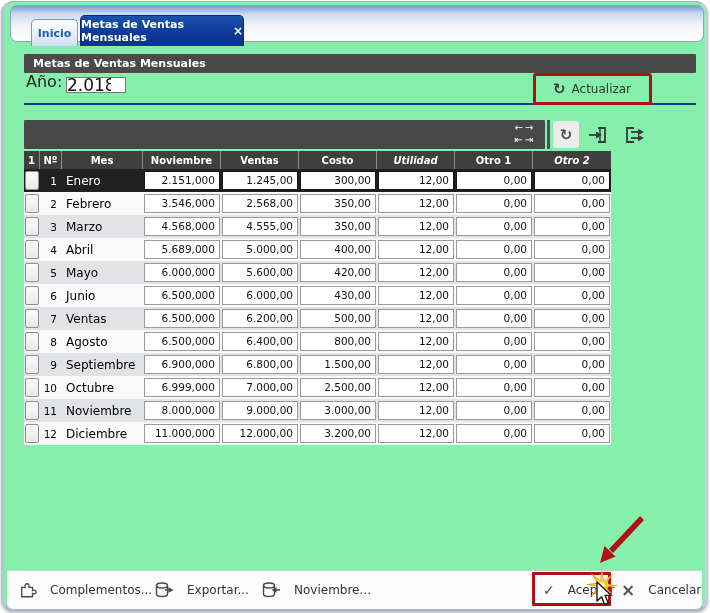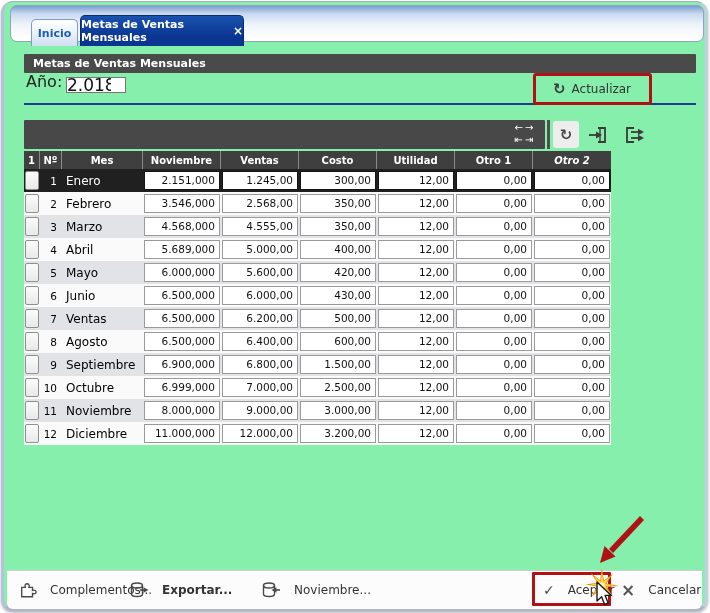--- a/index.html
+++ b/index.html
@@ -86,21 +86,21 @@
     font-size:10.5px; text-align:right; line-height:17px; padding-right:4px; color:#111; cursor:text;
   }
   .sel .cell { border-color:#151515; }
   
   #footer {
     position:absolute; left:3px; right:3px; top:568px; height:39px;
     background:#fcfcfc; border-top:1px solid #cfcfcf; border-radius:0 0 6px 6px;
   }
   .f-item { position:absolute; top:0; height:38px; display:flex; align-items:center; gap:13px; font-size:12px; color:#333; cursor:pointer; }
   #btn-complementos { left:12px; }
-  #btn-exportar { left:122px;font-weight:bold; }
+  #btn-exportar { left:147px; }
   #btn-importar { left:254px; }
   #btn-aceptar { left:536px; }
   #btn-cancelar { left:614px; }
   .glyph-check { font-size:14px; font-weight:bold; color:#4a4a4a; }
   .glyph-x { font-size:17px; font-weight:bold; color:#555; line-height:1; }
   #aceptar-box {
     position:absolute; left:528px; top:570px; width:79px; height:34px;
     border:3px solid #b01116; border-radius:1px; pointer-events:none; z-index:5;
   }
   .annot { position:absolute; pointer-events:none; z-index:9; }
@@ -163,21 +163,21 @@
   </div>
 
   <div id="grid">
     <div id="grid-header">
         <div class="hc" style="width: 16px;">1</div>
         <div class="hc" style="width: 22px;">Nº</div>
         <div class="hc" style="width: 81px;">Mes</div>
         <div class="hc" style="width: 78px;">Noviembre</div>
         <div class="hc" style="width: 78px;">Ventas</div>
         <div class="hc" style="width: 78px;">Costo</div>
-        <div class="hc" style="width: 78px;">Utilidad</div>
+        <div class="hc" style="width: 78px; font-style: italic;">Utilidad</div>
         <div class="hc" style="width: 78px;">Otro 1</div>
         <div class="hc" style="width: 78px; font-style: italic;">Otro 2</div>
       </div>
     <div id="grid-body">
         <div class="grow sel">
           <div class="c-sel">
             <div class="chk"></div>
           </div>
           <div class="c-n">1</div>
           <div class="c-mes">Enero</div>
@@ -267,21 +267,21 @@
           <div class="cell">0,00</div>
         </div>
         <div class="grow even">
           <div class="c-sel">
             <div class="chk"></div>
           </div>
           <div class="c-n">8</div>
           <div class="c-mes">Agosto</div>
           <div class="cell">6.500,000</div>
           <div class="cell">6.400,00</div>
-          <div class="cell">600,00</div>
+          <div class="cell">800,00</div>
           <div class="cell">12,00</div>
           <div class="cell">0,00</div>
           <div class="cell">0,00</div>
         </div>
         <div class="grow odd">
           <div class="c-sel">
             <div class="chk"></div>
           </div>
           <div class="c-n">9</div>
           <div class="c-mes">Septiembre</div>

